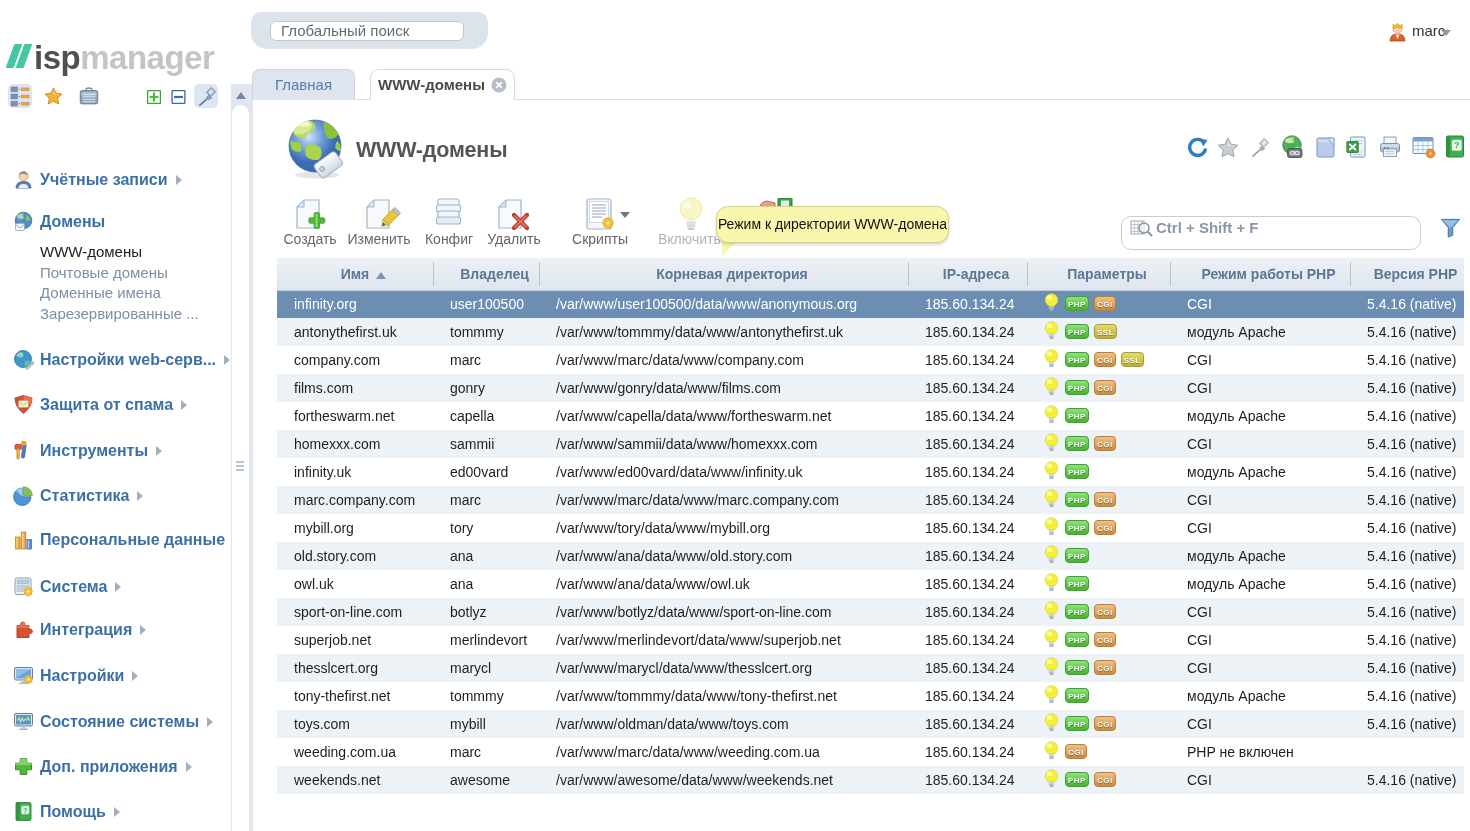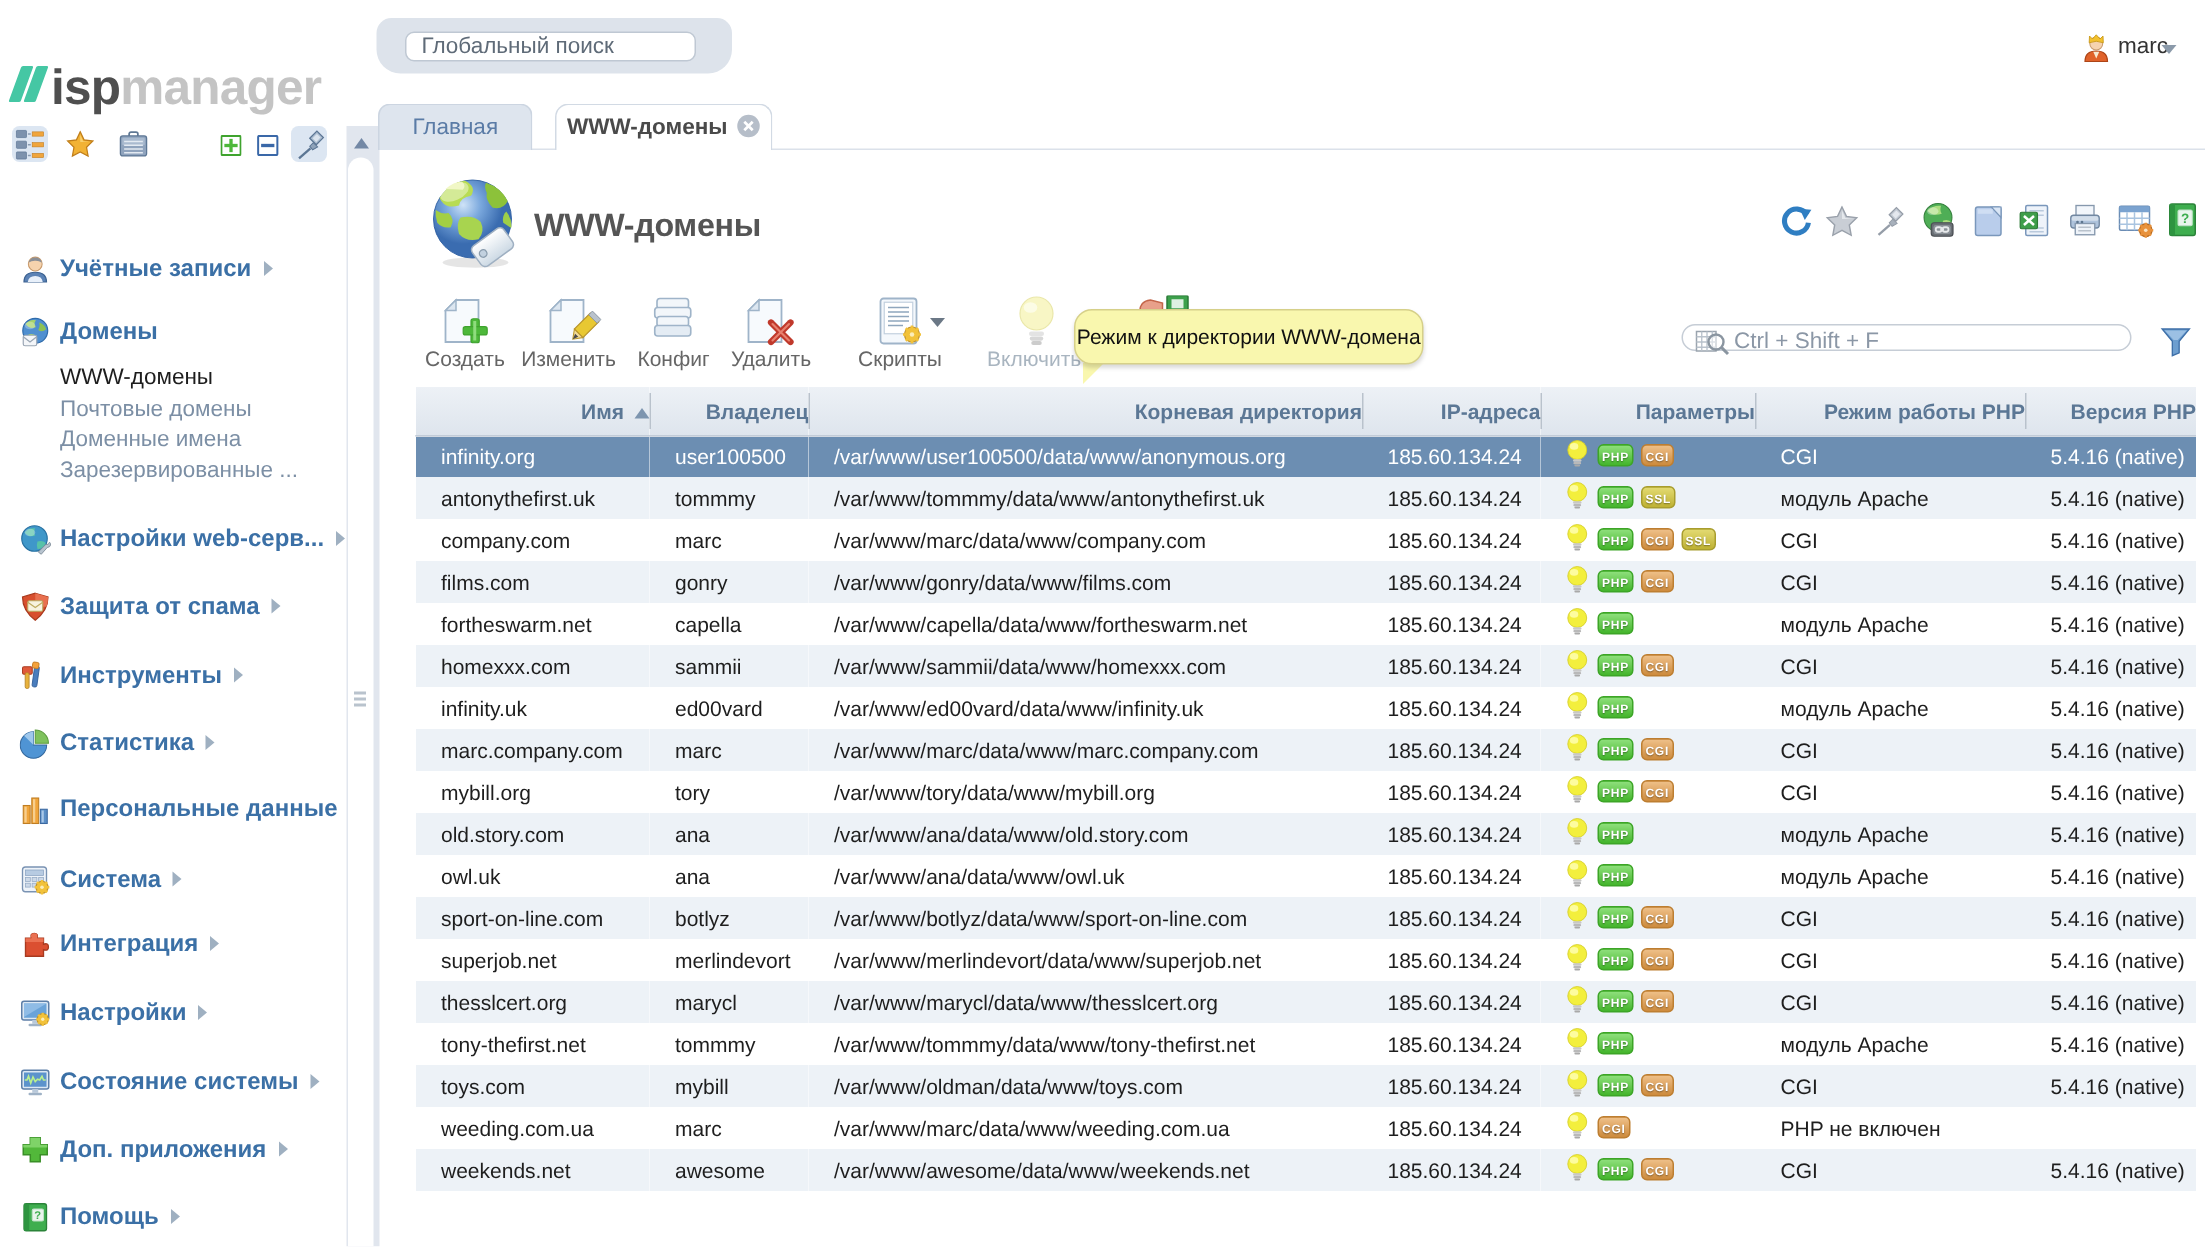--- a/index.html
+++ b/index.html
@@ -50,26 +50,26 @@
 
 #title { left:356px; top:138px; font-size:21.5px; font-weight:bold; color:#555; letter-spacing:-0.2px; }
 .lbl { position:absolute; font-size:14px; color:#666; text-align:center; }
 .lbl.off { color:#a9b5c0; }
 
 
 #tooltip { left:716px; top:206px; width:233px; height:37px; background:#f9f7ae; border:1px solid #d6d089; border-radius:12px; font-size:14px; color:#111; text-align:center; line-height:35px; white-space:nowrap; box-shadow:0 2px 3px rgba(0,0,0,0.15); }
 #tooltail { left:722px; top:242px; width:0; height:0; border-top:14px solid #f9f7ae; border-right:14px solid transparent; }
 
 
-#fsearch { left:1121px; top:216px; width:300px; height:18px; border:1px solid #c6cdd6; border-radius:10px; background:#fff; }
+#fsearch { left:1121px; top:216px; width:300px; height:34px; border:1px solid #c6cdd6; border-radius:10px; background:#fff;font-weight:bold; }
 #fsearch .ph { position:absolute; left:34px; top:2px; font-size:15px; color:#8b97a6; }
 
 
 #tbl { left:277px; top:258px; width:1187px; border-collapse:collapse; table-layout:fixed; font-size:14px; }
-#tbl th { height:32px; background:linear-gradient(#edf1f6,#dee5ed); color:#5b7795; font-weight:bold; text-align:right; padding:0 0 0 17px; border-bottom:1px solid #c2ccd8; position:relative; }
+#tbl th { height:32px; background:linear-gradient(#edf1f6,#dee5ed); color:#5b7795; font-weight:bold; text-align:center; padding:0 0 0 17px; border-bottom:1px solid #c2ccd8; position:relative; }
 #tbl th .vsep { position:absolute; left:0; top:4px; bottom:4px; width:1px; background:#b9c2cc; }
 #tbl td { height:28px; padding:0 0 0 17px; color:#1e1e1e; white-space:nowrap; overflow:hidden; }
 #tbl tr.lt td { background:#edf2f7; }
 #tbl tr.sel td { background:#6c8eb2; color:#fff; }
 .sortarr { display:inline-block; width:0; height:0; border-bottom:7px solid #7d95af; border-left:5px solid transparent; border-right:5px solid transparent; margin-left:7px; }
 .badge { display:inline-block; height:15px; border-radius:4px; color:#fff; font-size:8px; font-weight:bold; text-align:center; line-height:15px; padding:0 2px; margin-right:5px; min-width:15px; vertical-align:2px; text-shadow:0 1px 1px rgba(0,0,0,0.4); letter-spacing:0.5px; }
 .b-php { background:linear-gradient(#8fe07c,#44b52c); border:1px solid #3da527; }
 .b-cgi { background:linear-gradient(#efc089,#cd8b3d); border:1px solid #bd7e31; }
 .b-ssl { background:linear-gradient(#e3da72,#bfb233); border:1px solid #a89d2e; }
 .bulb { display:inline-block; margin-right:6px; vertical-align:-3px; }

